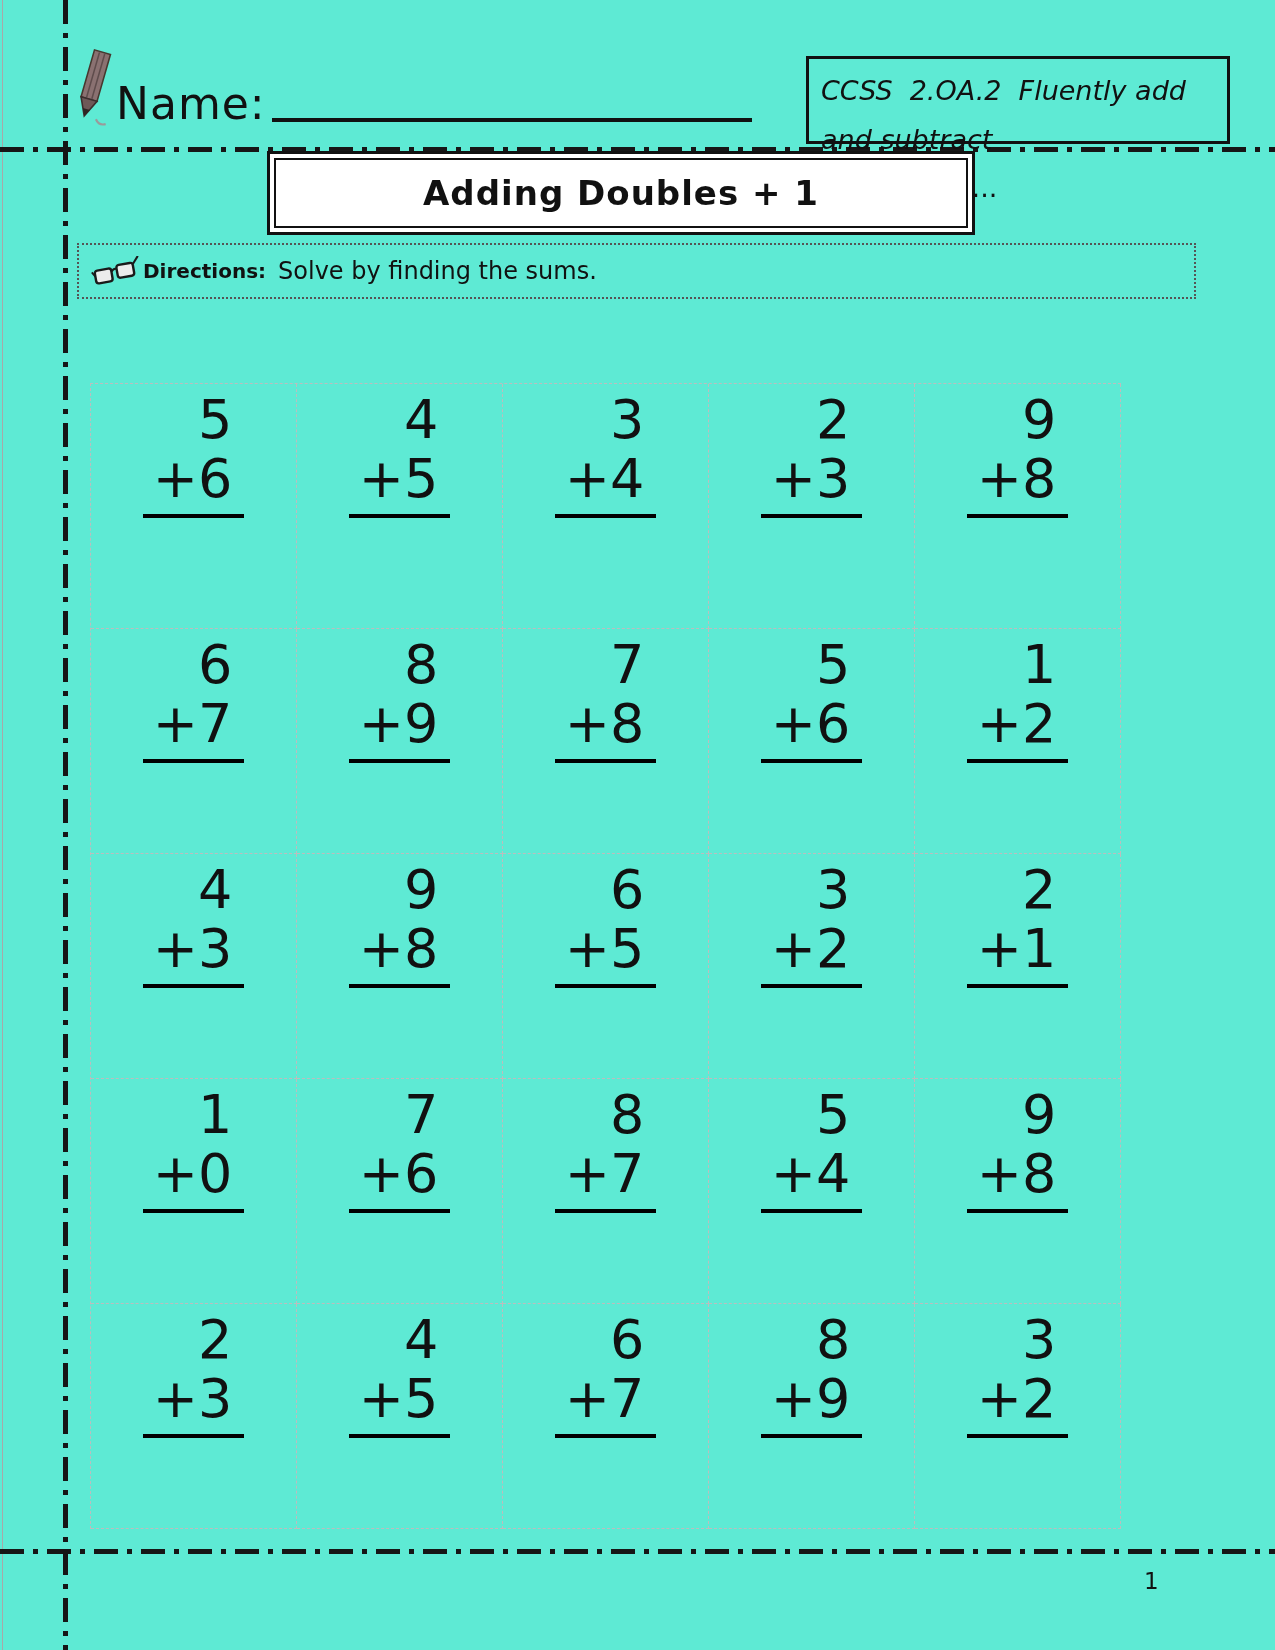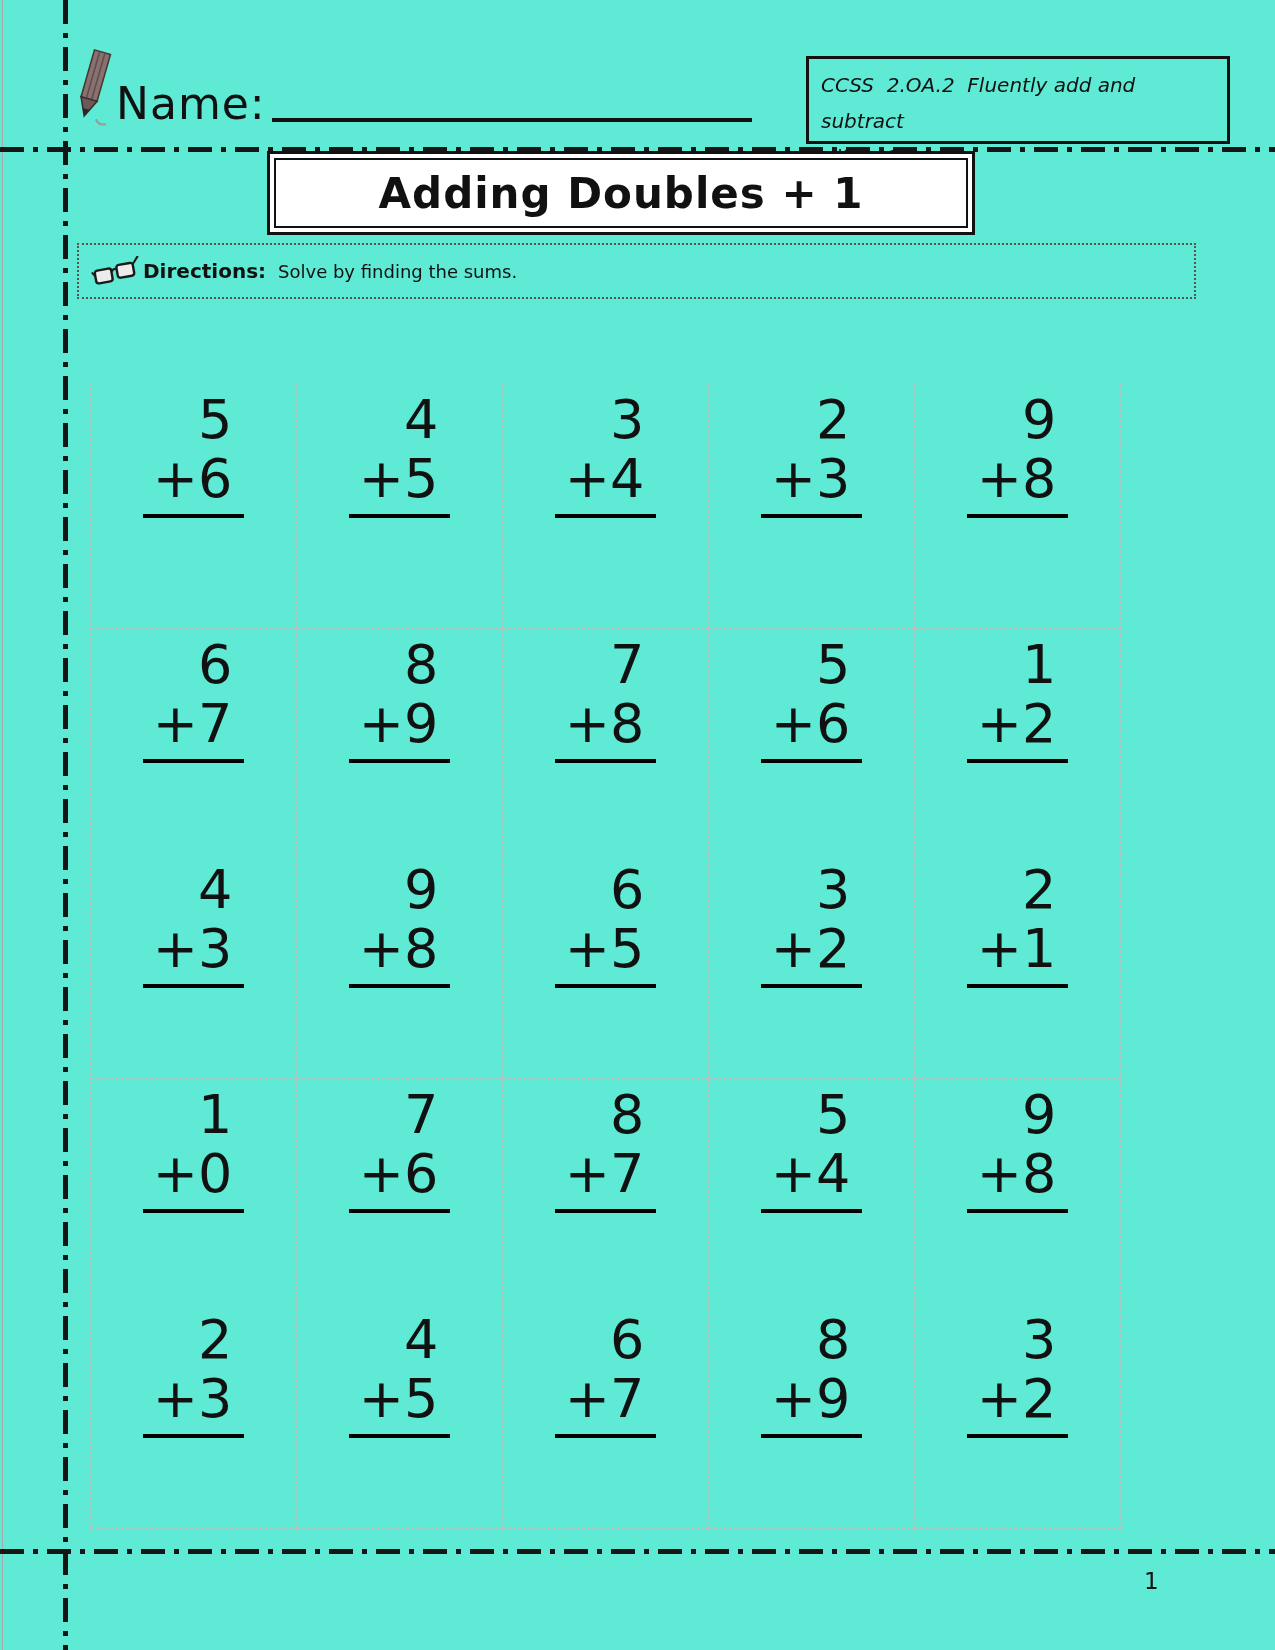--- a/index.html
+++ b/index.html
@@ -24,45 +24,45 @@
   
   .name-row { position:absolute; left:72px; top:48px; display:flex; align-items:flex-end; }
   .pencil { width:42px; height:80px; margin-right:2px; }
   .name-label { font-size:44px; letter-spacing:1px; line-height:1; padding-bottom:2px; }
   .name-line { width:480px; border-bottom:4px solid #111; height:0; margin:0 0 6px 6px; }
 
   
   .ccss-box {
     position:absolute; left:806px; top:56px; width:424px; height:88px;
     border:3px solid #111; box-sizing:border-box; padding:8px 12px 0 12px;
-    font-size:20px; line-height:1.8; font-style:italic;
+    font-size:27px; line-height:1.8; font-style:italic;
   }
   .ccss-line { white-space:pre-wrap; font-style:normal; }
   .ccss-line.first { font-style:italic; }
 
   
   .title-box {
     position:absolute; left:267px; top:151px; width:708px; height:84px;
     border:3px solid #111; box-sizing:border-box; padding:4px; background:#fff;
   }
   .title-inner {
     border:2px solid #111; width:100%; height:100%; box-sizing:border-box;
     display:flex; align-items:center; justify-content:center;
-    font-size:42px; font-weight:bold; letter-spacing:1px;
+    font-size:34px; font-weight:bold; letter-spacing:1px;
   }
 
   
   .dir-box {
     position:absolute; left:77px; top:243px; width:1119px; height:56px;
     border:2px dotted #555; box-sizing:border-box;
     display:flex; align-items:center; padding:0 12px;
   }
   .glasses { width:50px; height:30px; flex:0 0 auto; }
   .dir-label { font-size:20px; font-weight:bold; margin-left:2px; }
-  .dir-text { font-size:18px; margin-left:12px; }
+  .dir-text { font-size:24px; margin-left:12px; }
 
   
   .grid {
     position:absolute; left:90px; top:383px; width:1030px; height:1145px;
     display:grid; grid-template-columns:repeat(5,1fr);
     grid-template-rows:245px repeat(4,225px);
     border-top:1px dashed #bdbdbd; border-left:1px dashed #bdbdbd;
     box-sizing:content-box;
   }
   .cell {

